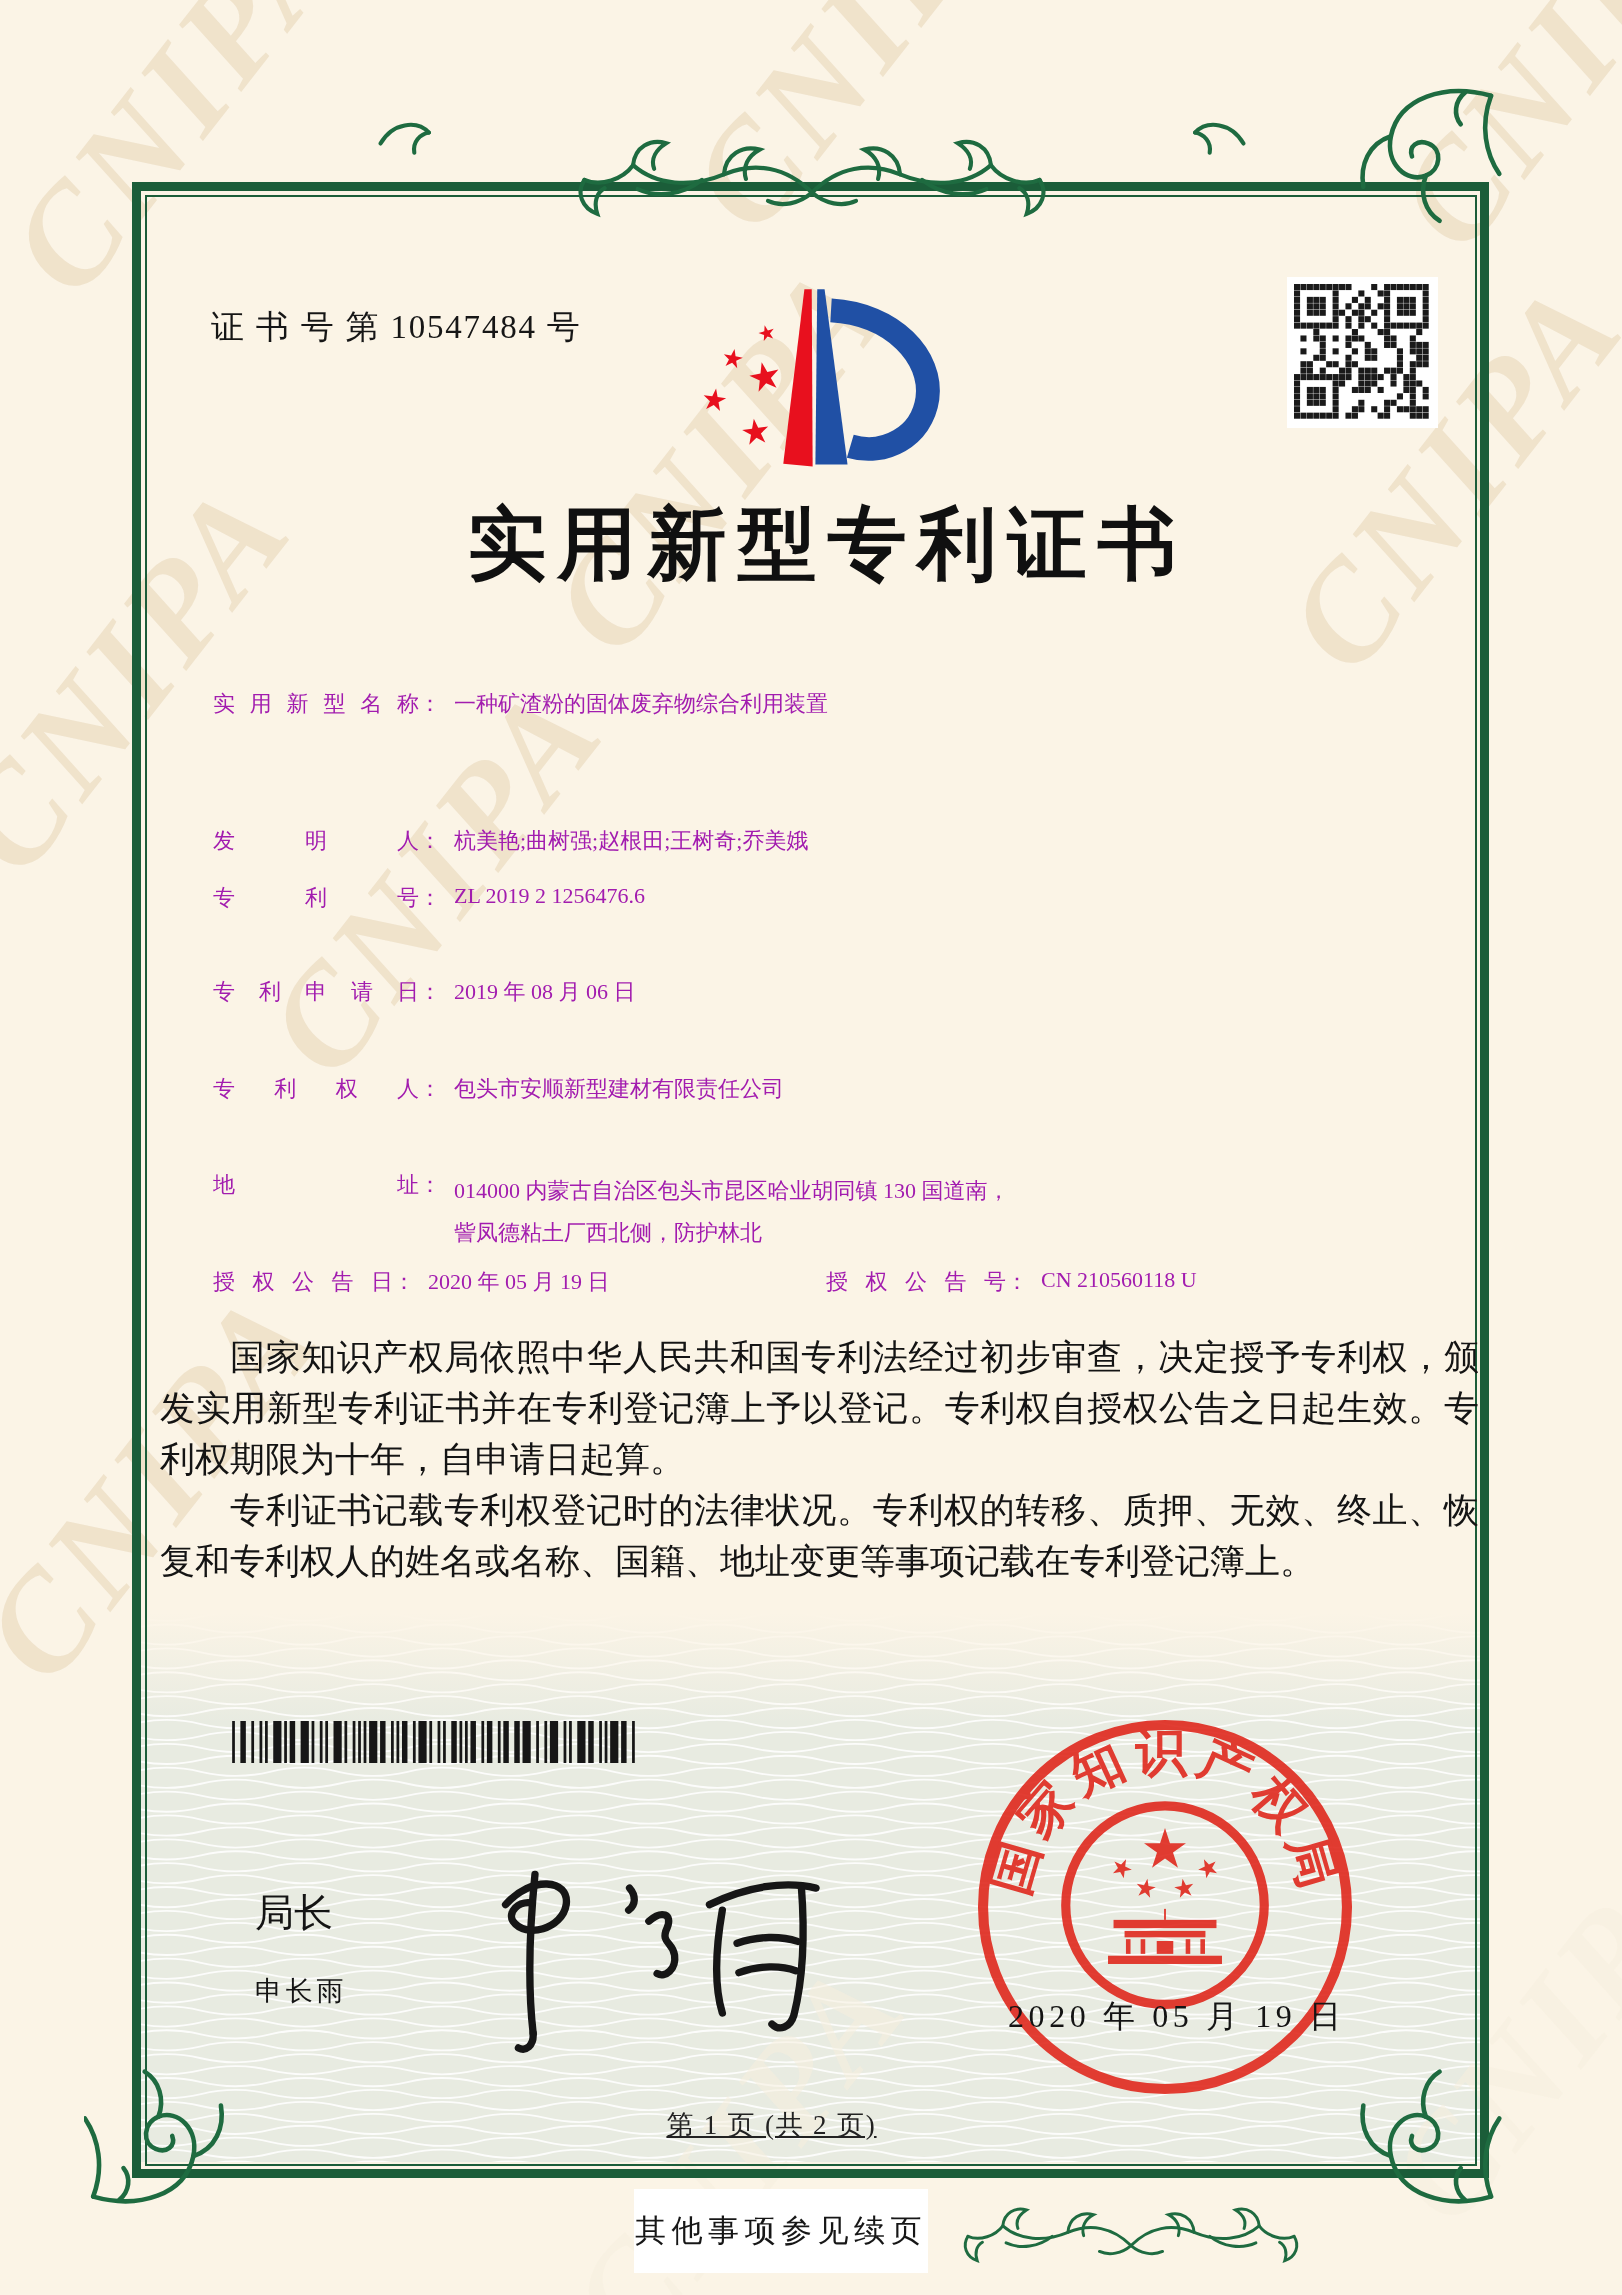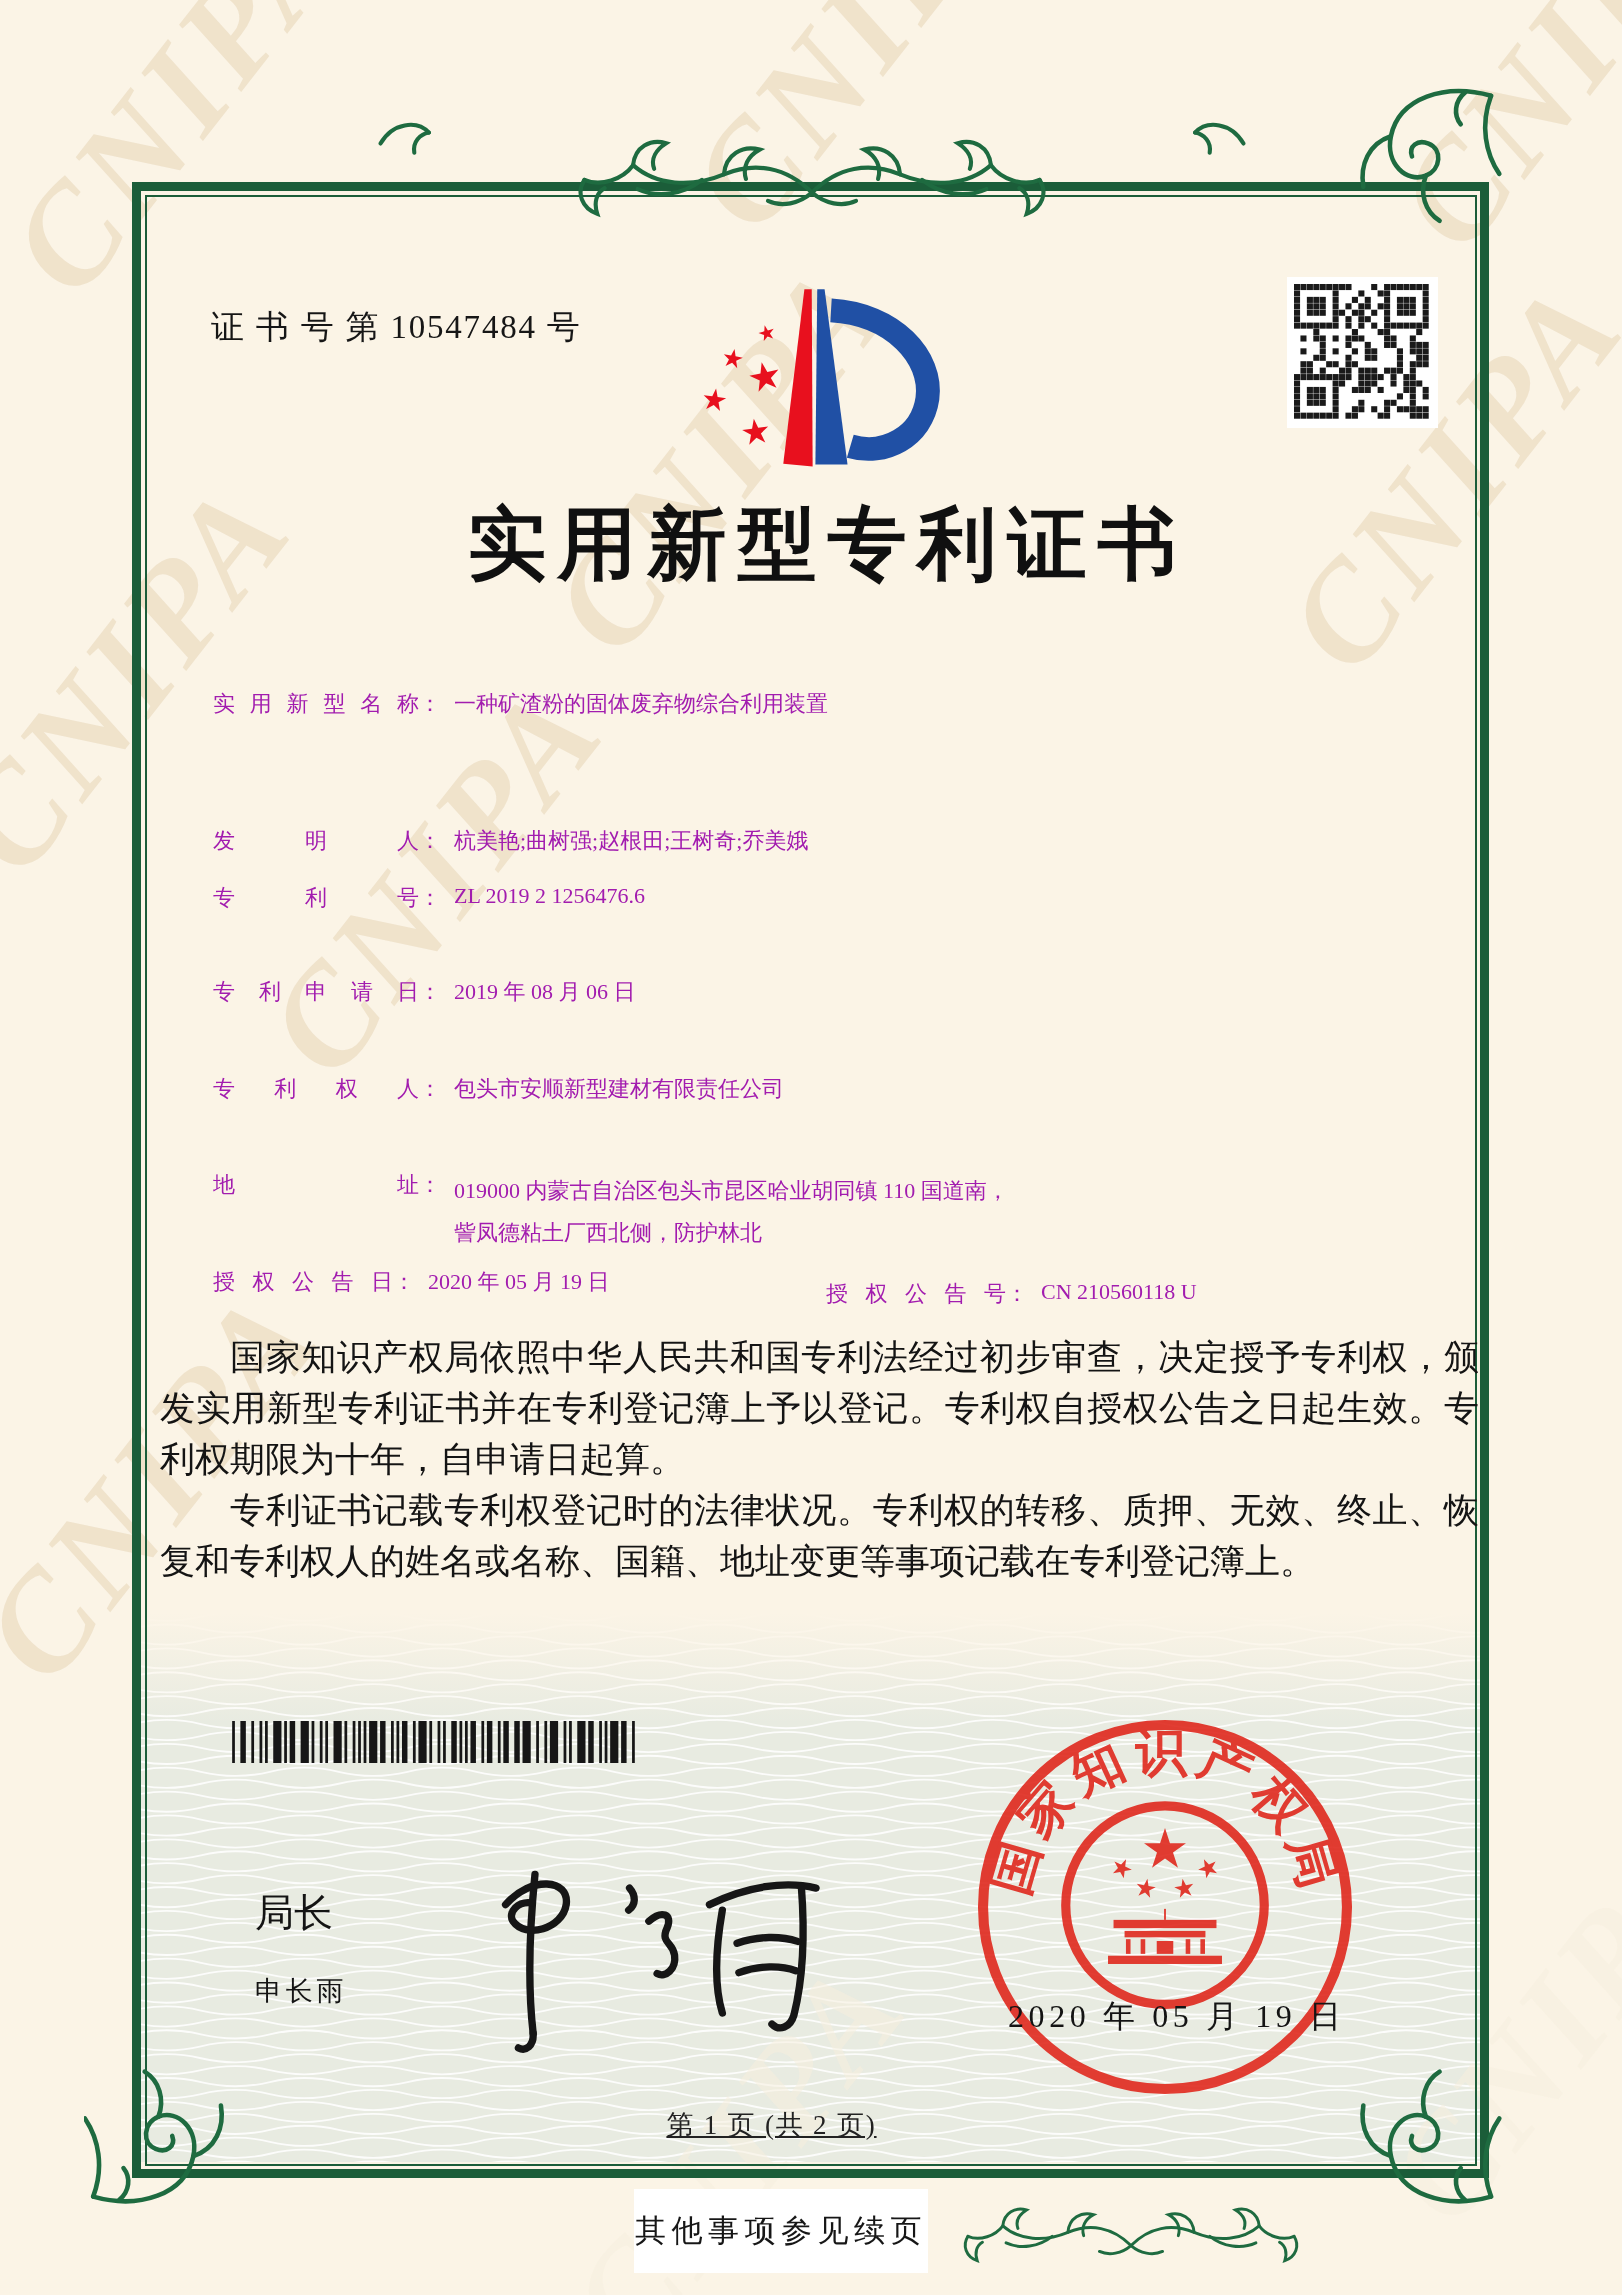--- a/index.html
+++ b/index.html
@@ -30,21 +30,21 @@
       font-size:79px;font-weight:700;letter-spacing:11px;color:#101010;padding-left:16px;}
   .qr-box{position:absolute;left:1287px;top:277px;width:151px;height:151px;background:#ffffff;z-index:4;}
 
   
   .field-row{position:absolute;left:213px;z-index:4;font-size:22px;color:#a21caf;white-space:nowrap;}
   .flabel{display:inline-block;width:206px;text-align:justify;text-align-last:justify;vertical-align:top;}
   .flabel2{display:inline-block;width:180px;text-align:justify;text-align-last:justify;vertical-align:top;}
   .fcolon{display:inline-block;vertical-align:top;}
   .fvalue{display:inline-block;margin-left:13px;vertical-align:top;}
   .fvalue-block{display:inline-block;margin-left:13px;vertical-align:top;line-height:42px;white-space:normal;width:1038px;}
-  .grant2{position:absolute;left:613px;top:12px;}
+  .grant2{position:absolute;left:613px;top:0;}
 
   
   .paras{position:absolute;left:160px;top:1332px;width:1319px;z-index:4;font-size:35px;line-height:51px;
       text-align:justify;color:#141414;}
   .paras p{margin:0;text-indent:2em;}
 
   
   .officer-title{position:absolute;left:255px;top:1886px;z-index:4;font-size:39px;color:#141414;}
   .officer-name{position:absolute;left:255px;top:1973px;z-index:4;font-size:27px;letter-spacing:3.7px;color:#141414;text-align:right;}
   .seal-date{position:absolute;left:1008px;top:1995px;z-index:6;font-size:32px;letter-spacing:4.6px;color:#141414;white-space:nowrap;}
@@ -422,21 +422,21 @@
   <div class="field-row" style="top:883px">
     <span class="flabel">专利号</span><span class="fcolon">：</span><span class="fvalue">ZL 2019 2 1256476.6</span>
   </div>
   <div class="field-row" style="top:977px">
     <span class="flabel">专利申请日</span><span class="fcolon">：</span><span class="fvalue">2019 年 08 月 06 日</span>
   </div>
   <div class="field-row" style="top:1074px">
     <span class="flabel">专利权人</span><span class="fcolon">：</span><span class="fvalue">包头市安顺新型建材有限责任公司</span>
   </div>
   <div class="field-row" style="top:1170px">
-    <span class="flabel">地址</span><span class="fcolon">：</span><span class="fvalue-block"><div>019000 内蒙古自治区包头市昆区哈业胡同镇 110 国道南，</div><div>訾凤德粘土厂西北侧，防护林北</div></span>
+    <span class="flabel">地址</span><span class="fcolon">：</span><span class="fvalue-block"><div>014000 内蒙古自治区包头市昆区哈业胡同镇 130 国道南，</div><div>訾凤德粘土厂西北侧，防护林北</div></span>
   </div>
   <div class="field-row" style="top:1267px">
     <span>
       <span class="flabel2">授权公告日</span><span class="fcolon">：</span><span class="fvalue">2020 年 05 月 19 日</span>
     </span>
     <span class="grant2">
       <span class="flabel2">授权公告号</span><span class="fcolon">：</span><span class="fvalue">CN 210560118 U</span>
     </span>
   </div>
 

